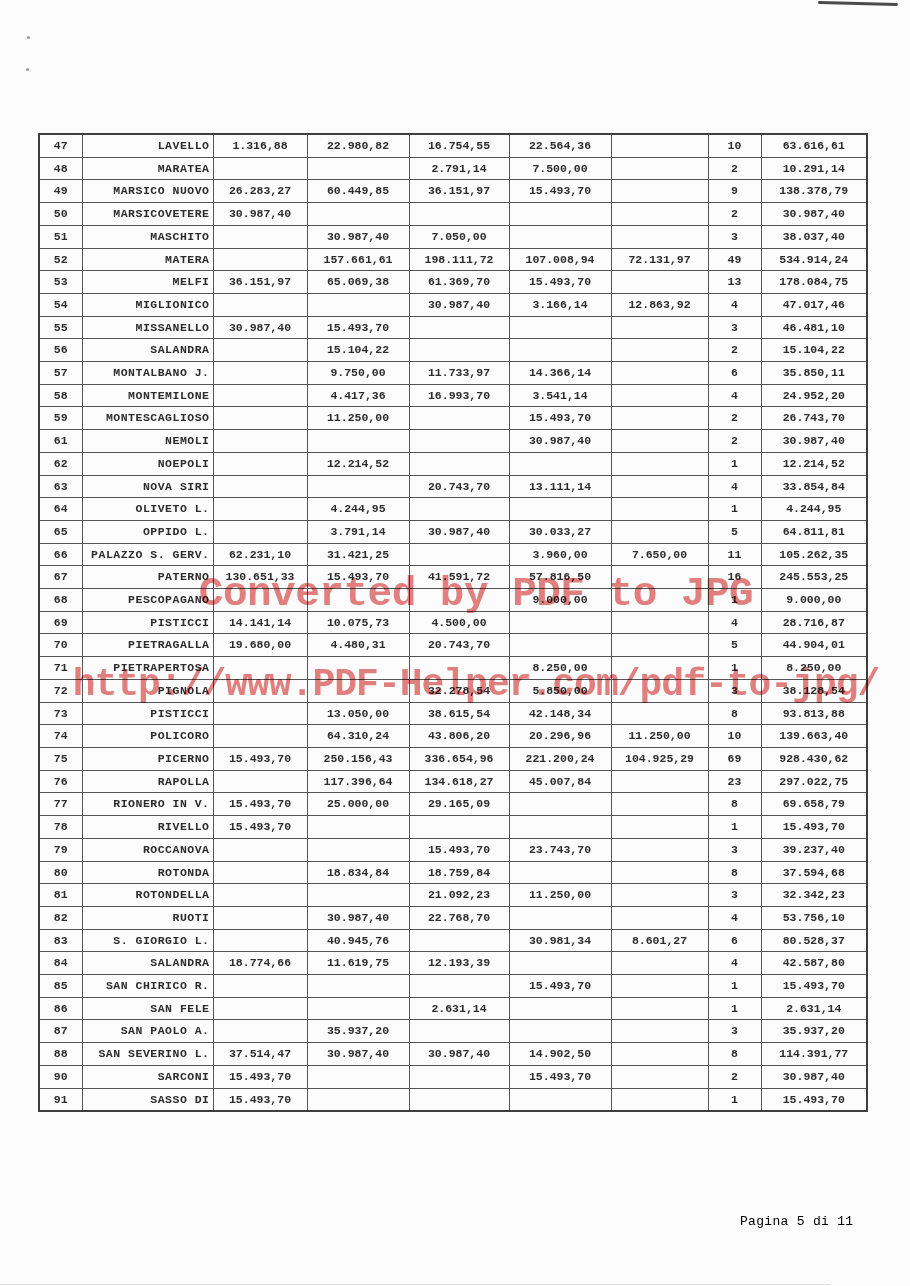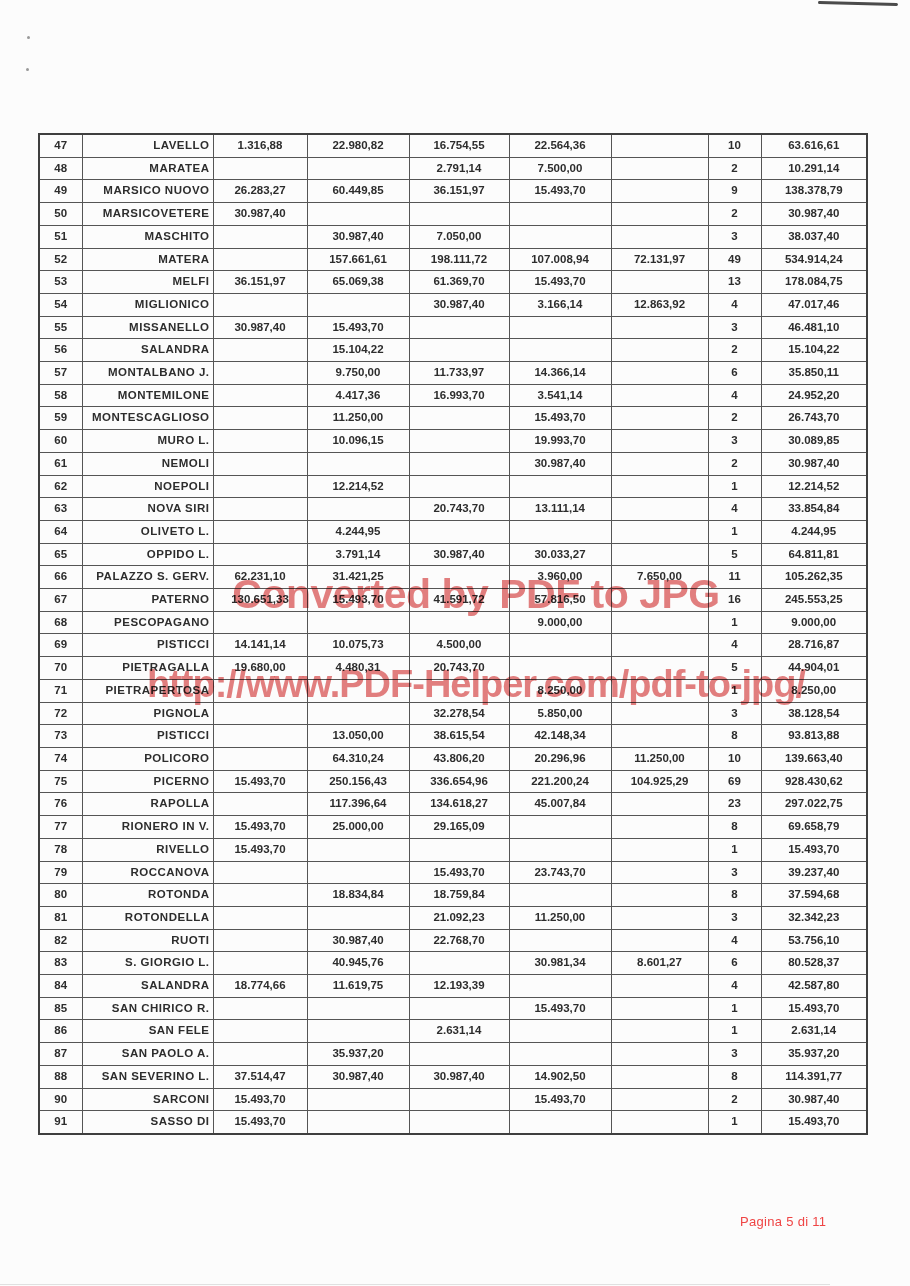--- a/index.html
+++ b/index.html
@@ -1,20 +1,20 @@
 <!DOCTYPE html>
 <html><head>
 <meta charset="utf-8">
 <style>
   html,body{margin:0;padding:0;background:#ffffff;}
   .page{
     position:relative;
     width:910px;height:1286px;
     background:#fcfcfc;
-    font-family:Liberation Sans, sans-serif;
+    font-family:Liberation Mono, monospace;
     overflow:hidden;
   }
   
   table.scan{
     position:absolute;left:38px;top:133px;
     width:828px;
     border-collapse:collapse;
     table-layout:fixed;
     border:2px solid #3f3f3f;
   }
@@ -40,21 +40,21 @@
     white-space:nowrap;
     transform:translateX(-50%);
     mix-blend-mode:multiply;
     pointer-events:none;
   }
   .wm1{left:476px;top:571px;font-size:41px;letter-spacing:-0.5px;}
   .wm2{left:476px;top:663px;font-size:38px;letter-spacing:-1px;}
   
   .footer{
     position:absolute;left:740px;top:1214px;
-    font-size:13px;color:#ef4444;letter-spacing:0.3px;
+    font-size:13px;color:#000000;letter-spacing:0.3px;
   }
   
   .speck{position:absolute;width:3px;height:3px;border-radius:50%;background:#999;}
   .speck.s1{left:27px;top:36px;}
   .speck.s2{left:26px;top:68px;}
   .streak{
     position:absolute;left:818px;top:2px;
     width:80px;height:3px;border-radius:2px;
     background:#4b4b4b;transform:rotate(1.5deg);
   }
@@ -221,31 +221,20 @@
           <td class="name">MONTESCAGLIOSO</td>
           <td class="num"></td>
           <td class="num">11.250,00</td>
           <td class="num"></td>
           <td class="num">15.493,70</td>
           <td class="num"></td>
           <td class="ctr">2</td>
           <td class="num">26.743,70</td>
         </tr>
         <tr>
-          <td class="ctr">60</td>
-          <td class="name">MURO L.</td>
-          <td class="num"></td>
-          <td class="num">10.096,15</td>
-          <td class="num"></td>
-          <td class="num">19.993,70</td>
-          <td class="num"></td>
-          <td class="ctr">3</td>
-          <td class="num">30.089,85</td>
-        </tr>
-        <tr>
           <td class="ctr">61</td>
           <td class="name">NEMOLI</td>
           <td class="num"></td>
           <td class="num"></td>
           <td class="num"></td>
           <td class="num">30.987,40</td>
           <td class="num"></td>
           <td class="ctr">2</td>
           <td class="num">30.987,40</td>
         </tr>

